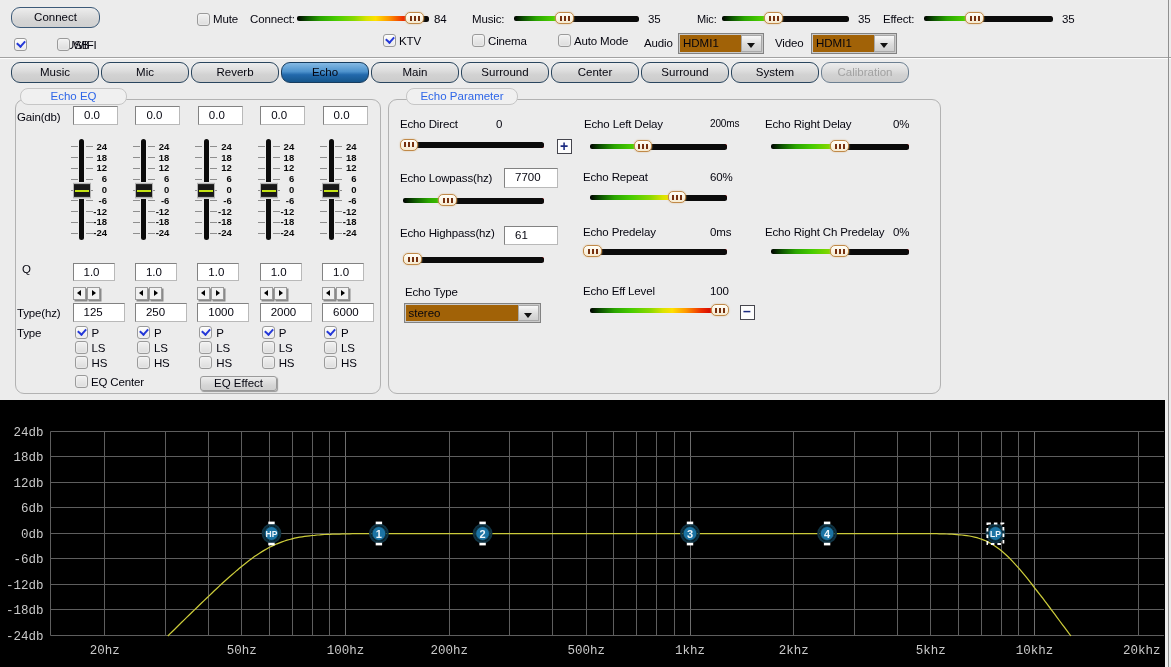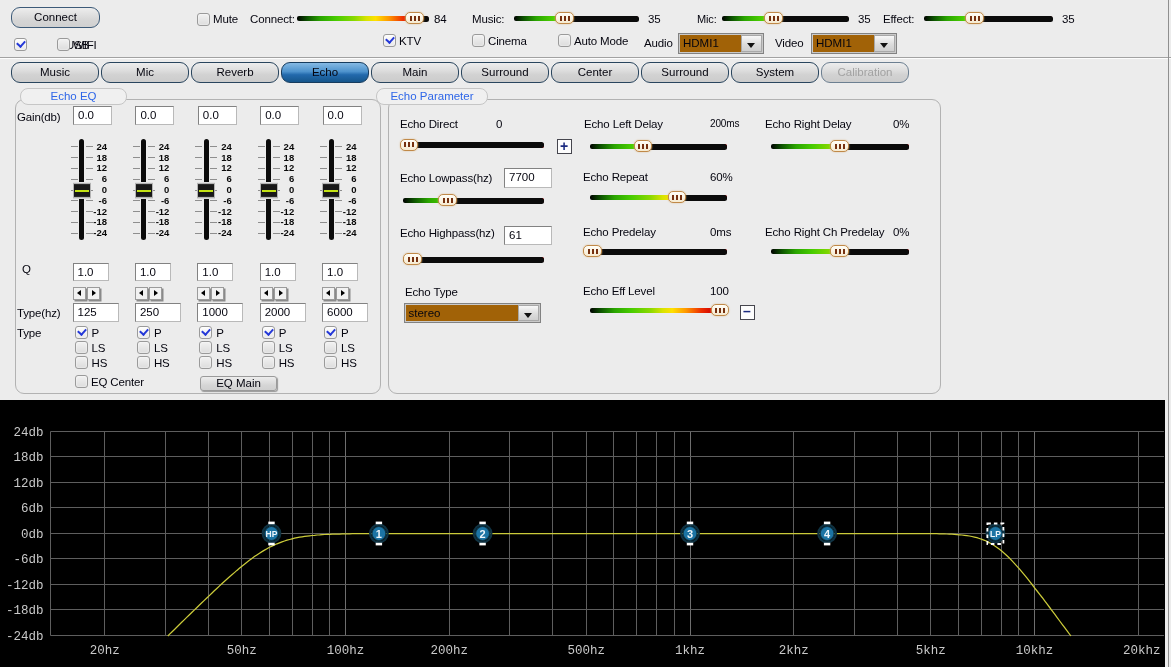--- a/index.html
+++ b/index.html
@@ -14,21 +14,21 @@
 .cb.on::after{content:"";position:absolute;left:2px;top:1px;width:6px;height:4px;
  border-left:2px solid #2438d8;border-bottom:2px solid #2438d8;transform:rotate(-48deg);}
 .tr{position:absolute;height:5px;border-radius:2px;
  background:linear-gradient(90deg,#000 0%,#0d5500 8%,#2aa500 18%,#48cc00 30%,#8bd900 44%,#d8e300 53%,#ffe000 60%,#ff9800 70%,#ee3000 81%,#d00000 90%,#c60000 100%);}
 .troff{position:absolute;top:-0.5px;bottom:-0.5px;right:-0.5px;background:#0b0b0b;border-radius:0 2.5px 2.5px 0;}
 .knob{position:absolute;width:16.5px;height:10px;background:linear-gradient(#fffef8,#f6ead0);
  border:1.6px solid #c08948;border-radius:5px;box-shadow:0 0 1.5px #d9b37e;}
 .knob::after{content:"";position:absolute;left:3.8px;top:2.5px;width:10.5px;height:5px;
  background:repeating-linear-gradient(90deg,#76300f 0px,#76300f 2px,transparent 2px,transparent 4px);}
 .inp{position:absolute;background:#fff;border:1px solid #828282;border-right-color:#b9b9b9;border-bottom-color:#b9b9b9;
- font-size:11.5px;line-height:17px;padding-left:4px;}
+ font-size:11.5px;line-height:17px;padding-left:10px;}
 .combo{position:absolute;background:#a16207;border:1px solid #828282;box-shadow:inset 0 0 0 1px #c9c9c9;}
 .combo .txt{position:absolute;left:4px;top:3px;font-size:11.5px;}
 .combo .ar{position:absolute;right:1px;top:1px;bottom:1px;width:19px;
  background:linear-gradient(#f8f8f8,#dcdcdc 55%,#cfcfcf);border:1px solid #a8a8a8;}
 .combo .ar::after{content:"";position:absolute;left:5px;top:7px;
  border-left:4px solid transparent;border-right:4px solid transparent;border-top:5px solid #111;}
 .tab{position:absolute;top:62px;width:86px;height:19px;border:1px solid #29455e;border-radius:9px;
  background:linear-gradient(#ededed,#dedede 38%,#d2d2d2 62%,#cccccc);text-align:center;line-height:19px;}
 .tab.sel{background:linear-gradient(#85b9e3,#4e93cd 45%,#2269ac 62%,#16568b);border-color:#173c5e;}
 .tab.dis{color:#a2a2a2;border-color:#6c7f91;}
@@ -106,21 +106,21 @@
 <div class="tab sel" style="left:281px;">Echo</div>
 <div class="tab" style="left:371px;">Main</div>
 <div class="tab" style="left:461px;">Surround</div>
 <div class="tab" style="left:551px;">Center</div>
 <div class="tab" style="left:641px;">Surround</div>
 <div class="tab" style="left:731px;">System</div>
 <div class="tab dis" style="left:821px;">Calibration</div>
 <div class="gbox" style="left:15px;top:99px;width:364px;height:293px;"></div>
 <div class="gtab" style="left:20px;top:88px;width:105px;">Echo EQ</div>
 <div class="gbox" style="left:388px;top:99px;width:551px;height:293px;"></div>
-<div class="gtab" style="left:376px;top:88px;width:110px;">Echo Parameter</div>
+<div class="gtab" style="left:406px;top:88px;width:110px;">Echo Parameter</div>
 <div class="lbl" style="left:17px;top:111px;font-size:11.5px;color:#05050f;">Gain(db)</div>
 <div class="inp" style="left:73.0px;top:106px;width:33px;height:17px;">0.0</div>
 <div class="inp" style="left:135.4px;top:106px;width:33px;height:17px;">0.0</div>
 <div class="inp" style="left:197.8px;top:106px;width:33px;height:17px;">0.0</div>
 <div class="inp" style="left:260.2px;top:106px;width:33px;height:17px;">0.0</div>
 <div class="inp" style="left:322.6px;top:106px;width:33px;height:17px;">0.0</div>
 <div class="vtrack" style="left:79.0px;top:139px;height:101px;"></div>
 <div class="tick" style="left:70.5px;top:146.3px;"></div>
 <div class="tick" style="left:85.5px;top:146.3px;"></div>
 <div class="vlab" style="left:77.0px;top:140.8px;">24</div>
@@ -313,21 +313,21 @@
 <div class="cb off" style="left:261.7px;top:356px;"></div>
 <div class="lbl" style="left:278.7px;top:356.5px;font-size:11.5px;color:#05050f;">HS</div>
 <div class="cb on" style="left:324.1px;top:326px;"></div>
 <div class="lbl" style="left:341.1px;top:326.5px;font-size:11.5px;color:#05050f;">P</div>
 <div class="cb off" style="left:324.1px;top:341px;"></div>
 <div class="lbl" style="left:341.1px;top:341.5px;font-size:11.5px;color:#05050f;">LS</div>
 <div class="cb off" style="left:324.1px;top:356px;"></div>
 <div class="lbl" style="left:341.1px;top:356.5px;font-size:11.5px;color:#05050f;">HS</div>
 <div class="cb off" style="left:74.5px;top:375px;"></div>
 <div class="lbl" style="left:91px;top:375.5px;font-size:11.5px;color:#05050f;">EQ Center</div>
-<div class="btn" style="left:200px;top:375.5px;width:75px;height:13px;border-radius:3px;border-color:#9a9a9a;box-shadow:1px 1px 1px #999;font-size:11.5px;line-height:13px;">EQ Main</div>
+<div class="btn" style="left:200px;top:375.5px;width:75px;height:13px;border-radius:3px;border-color:#9a9a9a;box-shadow:1px 1px 1px #999;font-size:11.5px;line-height:13px;">EQ Effect</div>
 <div class="lbl" style="left:400px;top:118px;font-size:11.5px;color:#05050f;">Echo Direct</div>
 <div class="lbl" style="left:496px;top:118px;font-size:11.5px;color:#05050f;">0</div>
 <div class="tr" style="left:403px;top:142.5px;width:140.5px;">
 <div class="troff" style="width:134.0px;"></div>
   </div>
 <div class="knob" style="left:399.5px;top:138.5px;"></div>
 <div class="pm" style="left:556.5px;top:138.5px;line-height:12px;font-size:14px;">+</div>
 <div class="lbl" style="left:400px;top:172px;font-size:11.5px;color:#05050f;">Echo Lowpass(hz)</div>
 <div class="inp" style="left:504px;top:168px;width:42px;height:18px;">7700</div>
 <div class="tr" style="left:403px;top:198.0px;width:140.5px;">

